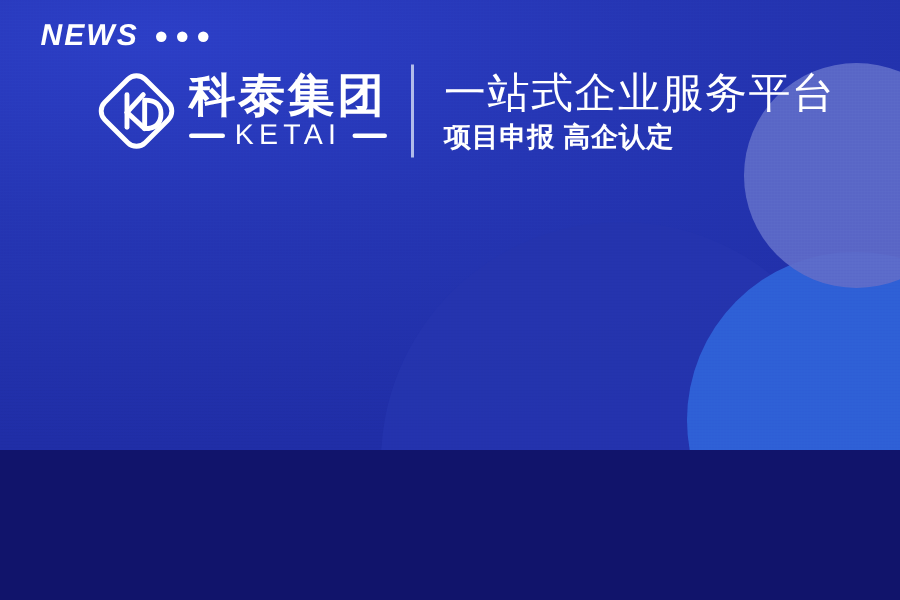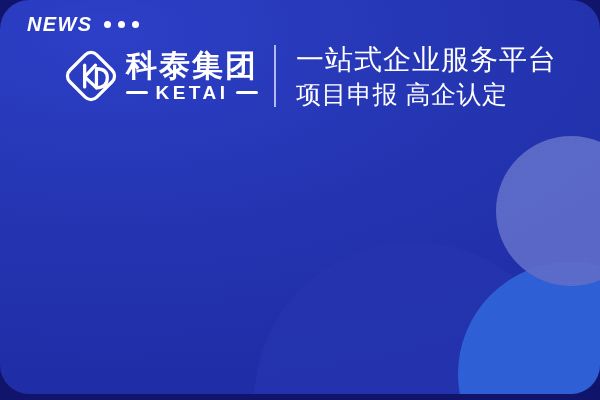--- a/index.html
+++ b/index.html
@@ -7,26 +7,25 @@
     padding: 0;
     background: #11146b;
   }
   body {
     font-family: "Liberation Sans", "DejaVu Sans", sans-serif;
   }
 
   #banner {
     position: relative;
     width: 600px;
-    height: 394px;
+    height: 300px;
     overflow: hidden;
     background: #2a3cbe;
     background-image:
       radial-gradient(120% 90% at 18% 8%, #2c3fc7 0%, #2536b4 45%, #1f2da6 100%);
-    border-radius: 29px;
   }
 
   
   #banner::after {
     content: "";
     position: absolute;
     inset: 0;
     pointer-events: none;
     background-image:
       repeating-linear-gradient(0deg, rgba(255,255,255,0.014) 0 1px, rgba(0,0,0,0.014) 1px 2px),
@@ -137,21 +136,21 @@
   .logo-en-row .rule {
     flex: 1 1 auto;
     height: 3px;
     background: #ffffff;
     border-radius: 2px;
     min-width: 16px;
   }
   .logo-en {
     color: #ffffff;
     font-size: 19px;
-    font-weight: bold;
+    font-weight: normal;
     letter-spacing: 3.5px;
     line-height: 1;
     white-space: nowrap;
   }
 
   .v-divider {
     width: 2px;
     height: 62px;
     background: #c9d2f2;
     margin: 0 20px 0 16px;
@@ -168,22 +167,22 @@
   .tagline-main {
     color: #ffffff;
     font-size: 28px;
     letter-spacing: 1px;
     line-height: 1.18;
     white-space: nowrap;
   }
   .tagline-sub {
     margin-top: 3px;
     color: #ffffff;
-    font-size: 25px;
-    font-weight: normal;
+    font-size: 18px;
+    font-weight: bold;
     letter-spacing: 0.5px;
     line-height: 1.2;
     white-space: nowrap;
   }
 
   
   #headline {
     position: absolute;
     left: 62px;
     top: 155px;

